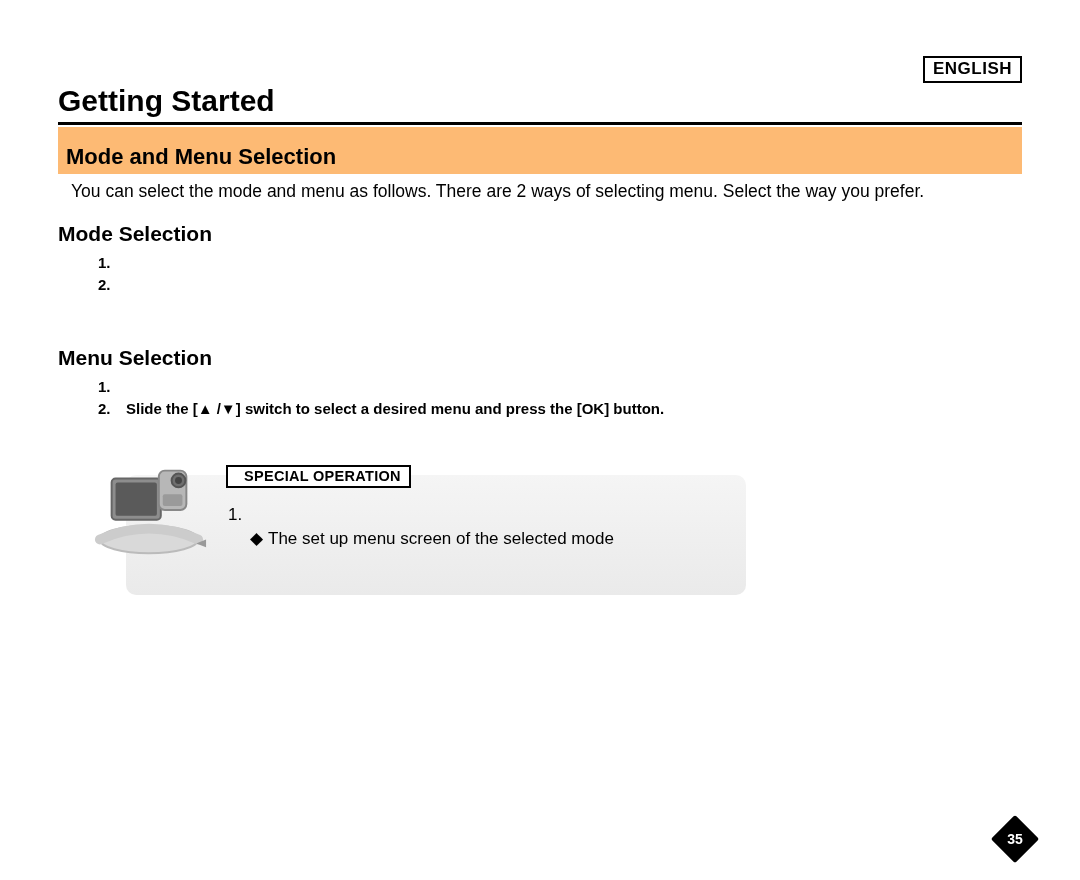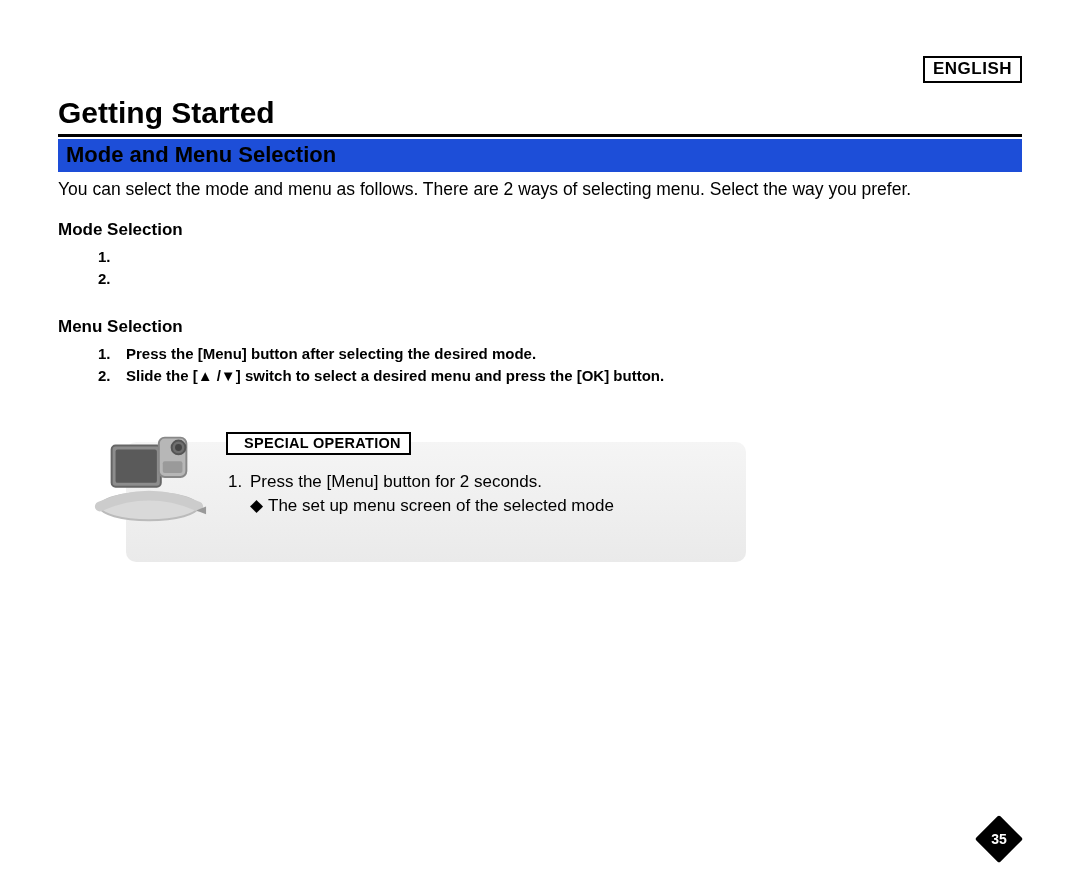--- a/index.html
+++ b/index.html
@@ -1,39 +1,39 @@
 <!DOCTYPE html>
 <html><head>
 <meta charset="utf-8">
 <style>
   * { box-sizing: border-box; margin: 0; padding: 0; }
   html, body { width: 1080px; height: 880px; background: #fff; font-family: Arial, Helvetica, sans-serif; color: #000; }
   .page { padding: 56px 58px 0 58px; position: relative; height: 100%; }
   .lang-box { position: absolute; top: 56px; right: 58px; border: 2px solid #000; padding: 1px 8px 2px 8px; font-weight: bold; font-size: 17px; letter-spacing: 0.5px; margin-left: 33px; }
-  .title { font-size: 30px; font-weight: bold; margin-top: 40px; }
+  .title { font-size: 30px; font-weight: bold; margin-top: 28px; }
   .rule-thick { border: none; border-top: 3px solid #000; margin-top: 4px; }
-  .section-bar { background: #1d4ed8; font-size: 22px; font-weight: bold; padding: 3px 8px 4px 8px; margin-top: 2px; }
-  .intro { font-size: 17.5px; line-height: 1.35; margin-top: 6px; }
-  .subhead { font-size: 17px; font-weight: bold; margin-top: 18px; }
+  .section-bar { background: #fdba74; font-size: 22px; font-weight: bold; padding: 17px 8px 4px 8px; margin-top: 2px; }
+  .intro { font-size: 17.5px; line-height: 1.35; margin-top: 6px; margin-left: 13px; }
+  .subhead { font-size: 21px; font-weight: bold; margin-top: 18px; }
   .steps { margin-top: 6px; margin-left: 40px; }
   .step-row { display: flex; font-size: 15px; font-weight: bold; line-height: 1.5; }
   .step-num { width: 28px; flex: 0 0 28px; }
   .tri { display: inline-block; font-family: Arial, sans-serif; }
   .callout-wrap { margin-top: 54px; margin-left: 68px; width: 620px; position: relative; }
   .callout { position: relative; background: linear-gradient(180deg, #f5f5f5 0%, #eaeaea 100%); border-radius: 10px; padding: 16px 20px 22px 102px; min-height: 120px; }
   .callout::after { content: ""; position: absolute; top: 10px; left: 10px; right: -8px; bottom: -8px; background: #bdbdbd; border-radius: 10px; z-index: -1; }
   .camera { position: absolute; left: -36px; top: -26px; width: 118px; height: 118px; }
   .sp-box { position: absolute; top: -10px; left: 100px; background: #fff; border: 2px solid #000; padding: 1px 8px 2px 16px; font-weight: bold; font-size: 14.5px; }
   .sp-box .sc { font-variant: small-caps; letter-spacing: 0.3px; }
   .callout ol.inner { list-style: none; margin-top: 12px; }
   .inner-row { display: flex; font-size: 17px; line-height: 1.45; }
   .inner-num { width: 22px; flex: 0 0 22px; }
   .inner-sub { display: flex; font-size: 17px; line-height: 1.45; margin-left: 22px; }
   .bullet-diamond { width: 18px; flex: 0 0 18px; }
-  .page-num { position: absolute; right: 64px; bottom: 24px; width: 34px; height: 34px; }
+  .page-num { position: absolute; right: 48px; bottom: 24px; width: 34px; height: 34px; }
   .page-num .diamond { position: absolute; inset: 0; background: #000; transform: rotate(45deg); border-radius: 2px; }
   .page-num .num { position: absolute; inset: 0; display: flex; align-items: center; justify-content: center; color: #fff; font-weight: bold; font-size: 14px; }
 </style>
 </head>
 <body>
 
 <div class="page">
   <div class="lang-box">ENGLISH</div>
 
   <h1 class="title">Getting Started</h1>
@@ -45,25 +45,24 @@
   <div class="subhead">Mode Selection</div>
   <div class="steps">
     <div class="step-row">
       <span class="step-num">1.</span>
     </div>
     <div class="step-row">
       <span class="step-num">2.</span>
     </div>
   </div>
 
-  <div class="subhead" style="margin-top:26px;">Menu Selection</div>
+  <div class="subhead" style="margin-top:49px;">Menu Selection</div>
   <div class="steps">
     <div class="step-row">
       <span class="step-num">1.</span>
-      <span>Press the [Menu] button after selecting the desired mode.</span>
     </div>
     <div class="step-row">
       <span class="step-num">2.</span>
       <span>
         <span>Slide the [</span><span class="tri">▲ /▼</span><span>] switch to select a desired menu and press the [OK] button.</span>
       </span>
     </div>
   </div>
 
   <div class="callout-wrap">
@@ -79,21 +78,20 @@
         <rect x="74" y="46" width="20" height="12" rx="2" fill="#9a9a9a"></rect>
         <polygon points="108,96 118,92 118,100" fill="#999"></polygon>
       </svg>
       <div class="sp-box">
         <span class="sc">SPECIAL OPERATION</span>
       </div>
       <ol class="inner">
         <li>
           <div class="inner-row">
             <span class="inner-num">1.</span>
-            <span>Press the [Menu] button for 2 seconds.</span>
           </div>
           <div class="inner-sub">
             <span class="bullet-diamond">◆</span>
             <span>
               <span>The set up menu screen of the selected mode</span><br>
             </span>
           </div>
         </li>
       </ol>
     </div>

